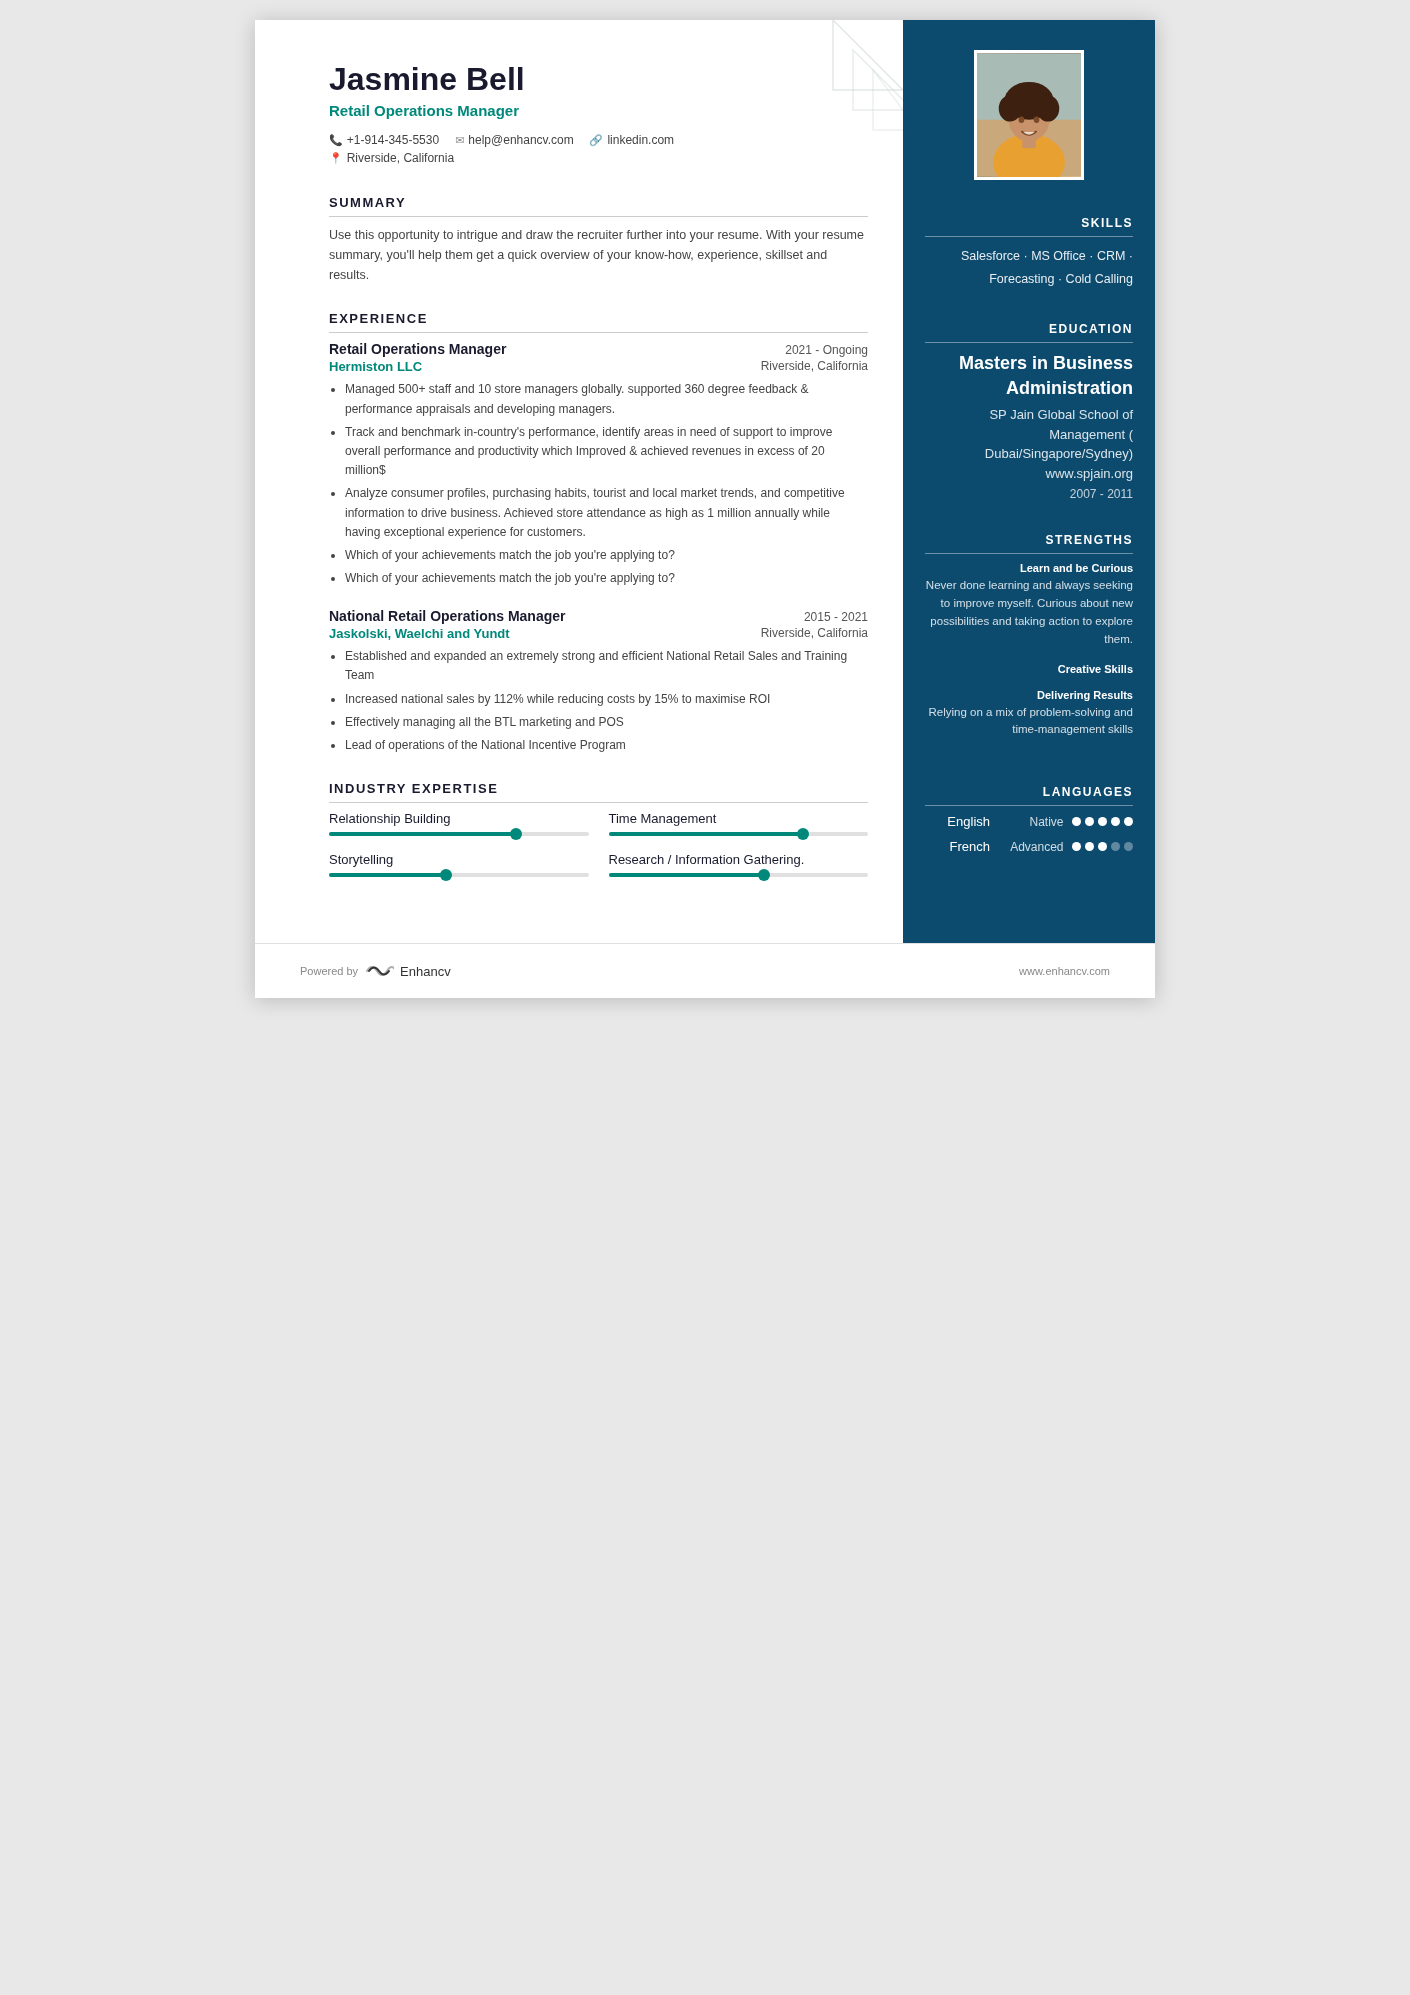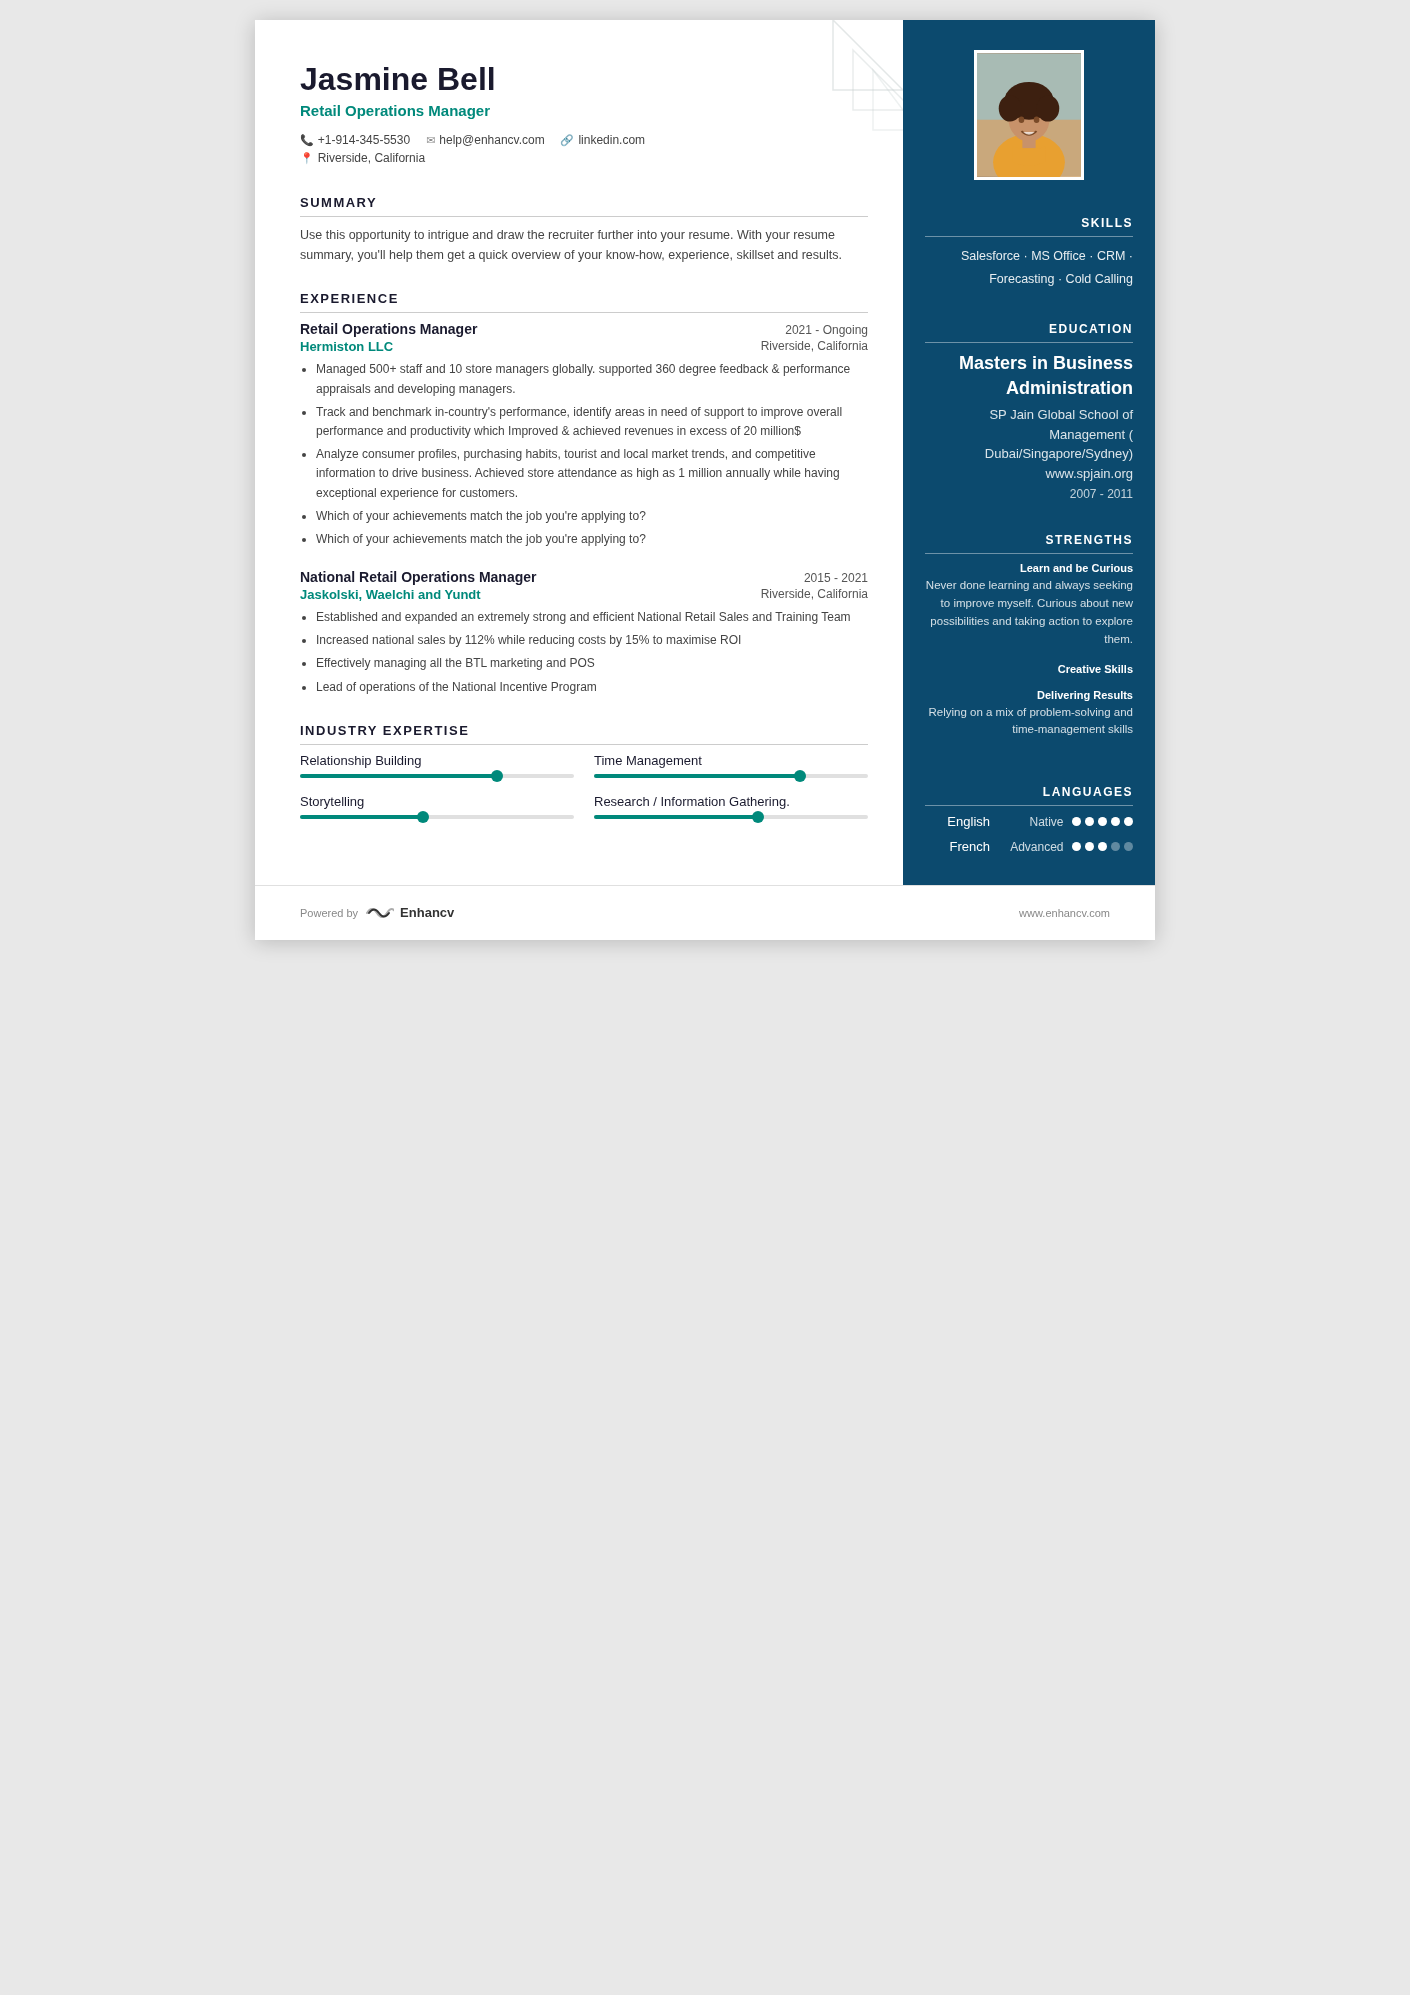--- a/index.html
+++ b/index.html
@@ -15,20 +15,21 @@
     .resume-wrapper {
       width: 900px;
       background: #fff;
       display: flex;
       flex-direction: column;
       box-shadow: 0 2px 20px rgba(0,0,0,0.2);
     }
     .resume-body {
       display: flex;
       flex: 1;
+      padding-left: 29px;
     }
     
     .left-col {
       flex: 1;
       padding: 40px 35px 40px 45px;
       background: #fff;
       position: relative;
       overflow: hidden;
     }
     
@@ -297,21 +298,21 @@
     }
     .footer-left {
       display: flex;
       align-items: center;
       gap: 6px;
       font-size: 11px;
       color: #888;
     }
     .footer-logo {
       font-size: 13px;
-      font-weight: 700;
+      font-weight: 400;
       color: #333;
     }
     .footer-url {
       font-size: 11px;
       color: #888;
     }
   </style>
 </head>
 <body>
 

